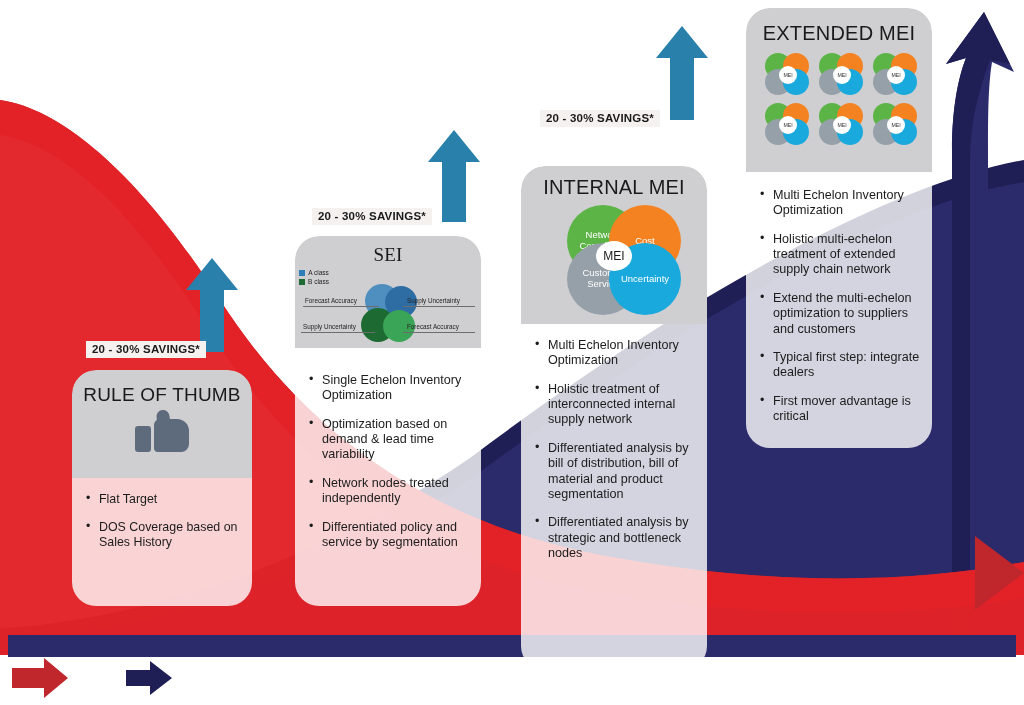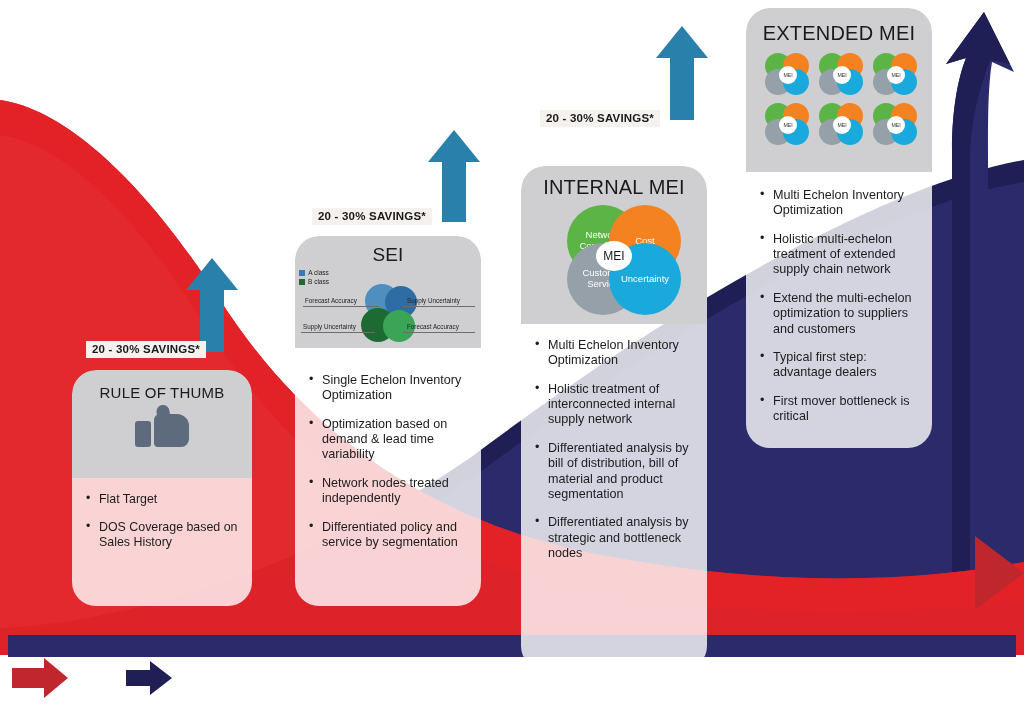--- a/index.html
+++ b/index.html
@@ -95,38 +95,38 @@
       <path d="M126,670 L150,670 L150,661 L172,678 L150,695 L150,686 L126,686 Z" fill="#1f1e55"></path>
     </g>
   </svg>
 
   <div class="savings" style="left:86px;top:341px;">20 - 30% SAVINGS*</div>
   <div class="savings" style="left:312px;top:208px;">20 - 30% SAVINGS*</div>
   <div class="savings" style="left:540px;top:110px;">20 - 30% SAVINGS*</div>
 
   <div class="card" style="left:72px;top:370px;width:180px;height:236px;">
     <div class="head" style="height:94px;padding-top:14px;">
-      <div class="title" style="font-size:15px;">RULE OF THUMB</div>
+      <div class="title" style="font-size:19px;">RULE OF THUMB</div>
       <div class="thumb">
         <div class="pad"></div>
           <div class="hand"></div>
           <div class="up"></div>
       </div>
     </div>
     <div class="body" style="height:142px;font-size:12.4px;padding-top:14px;">
       <ul>
         <li>Flat Target</li>
         <li>DOS Coverage based on Sales History</li>
       </ul>
     </div>
   </div>
 
   <div class="card" style="left:295px;top:236px;width:186px;height:370px;">
     <div class="head" style="height:104px;padding-top:8px;">
-      <div class="title" style="font-size:19px;">SEI</div>
+      <div class="title" style="font-size:19px;font-family:Liberation Serif, serif;">SEI</div>
       <div class="sei-dia">
         <div class="sei-legend">
           <div><span class="sw" style="background:#2e7fb8"></span><span>A class</span></div>
           <div><span class="sw" style="background:#1d6b33"></span><span>B class</span></div>
         </div>
         <div class="bub" style="left:68px;top:16px;width:34px;height:34px;background:#4f8fc0;"></div>
         <div class="bub" style="left:88px;top:18px;width:32px;height:32px;background:#2e6da4;"></div>
         <div class="bub" style="left:64px;top:40px;width:34px;height:34px;background:#1d6b33;"></div>
         <div class="bub" style="left:86px;top:42px;width:32px;height:32px;background:#3aa457;"></div>
         <div class="rule" style="left:6px;top:38px;width:76px;"></div>
@@ -216,19 +216,19 @@
             <div class="q" style="left:18px;top:16px;background:#19a9dd;"></div>
           <div class="hub">MEI</div>
         </div>
       </div>
     </div>
     <div class="body" style="height:290px;font-size:12.6px;padding-top:16px;">
       <ul>
         <li>Multi Echelon Inventory Optimization</li>
         <li>Holistic multi-echelon treatment of extended supply chain network</li>
         <li>Extend the multi-echelon optimization to suppliers and customers</li>
-        <li>Typical first step: advantage dealers</li>
-        <li>First mover bottleneck is critical</li>
+        <li>Typical first step: integrate dealers</li>
+        <li>First mover advantage is critical</li>
       </ul>
     </div>
   </div>
 
 </div>
 
 </body></html>

